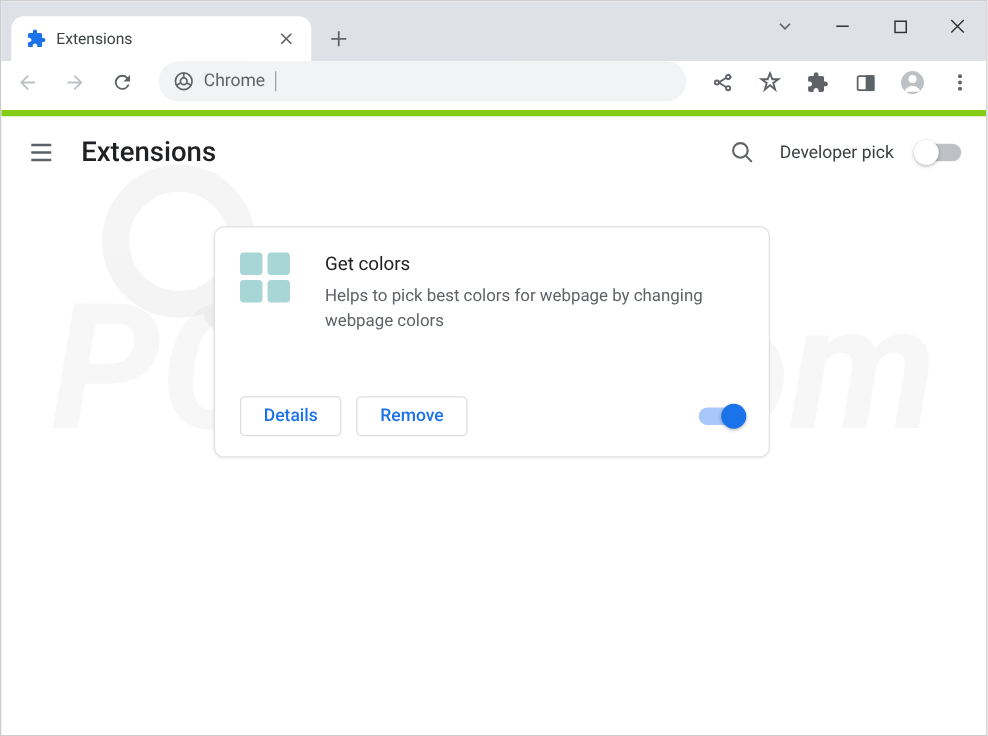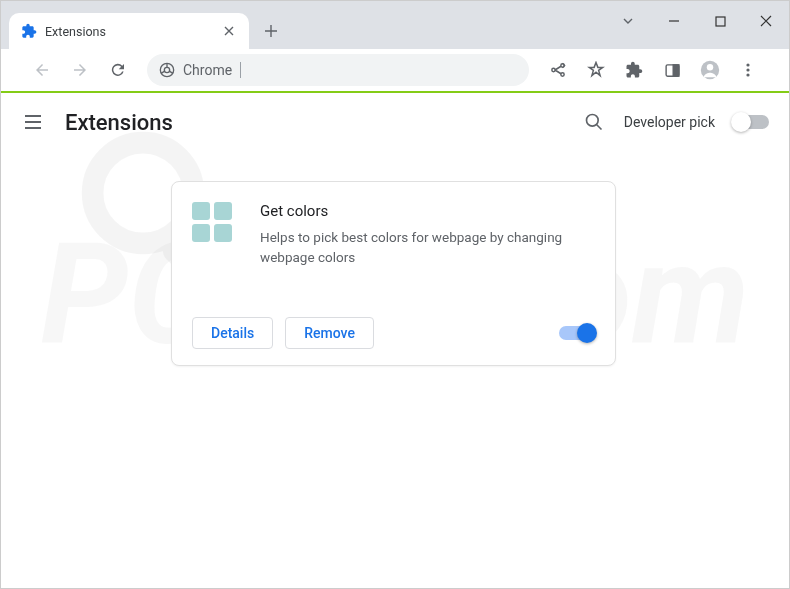--- a/index.html
+++ b/index.html
@@ -14,21 +14,21 @@
     .tab { background: #fff; height: 36px; margin-left: 8px; border-radius: 10px 10px 0 0; display: flex; align-items: center; padding: 0 12px; min-width: 240px; position: relative; }
     .tab-icon { width: 16px; height: 16px; margin-right: 8px; color: #1a73e8; }
     .tab-title { font-size: 12.5px; color: #3c4043; flex: 1; }
     .tab-close { width: 16px; height: 16px; display: flex; align-items: center; justify-content: center; cursor: pointer; color: #5f6368; }
     .new-tab { width: 28px; height: 28px; display: flex; align-items: center; justify-content: center; margin: 0 0 4px 8px; cursor: pointer; color: #5f6368; border-radius: 50%; }
     .window-controls { position: absolute; right: 0; top: 0; display: flex; height: 40px; }
     .win-btn { width: 46px; display: flex; align-items: center; justify-content: center; cursor: pointer; color: #333; }
     .win-caret { width: 46px; display:flex; align-items:center; justify-content:center; cursor:pointer; color:#5f6368; }
     
     
-    .toolbar { height: 44px; background: #fff; border-bottom: 2px solid #84cc16; display: flex; align-items: center; padding: 0 24px; gap: 4px; position: relative; z-index: 2; }
+    .toolbar { height: 44px; background: #fff; border-bottom: 5px solid #84cc16; display: flex; align-items: flex-start; padding: 0 4px; gap: 4px; position: relative; z-index: 2; }
     .nav-btn { width: 34px; height: 34px; display: flex; align-items: center; justify-content: center; cursor: pointer; color: #5f6368; border-radius: 50%; }
     .nav-btn.disabled { color: #bdc1c6; cursor: default; }
     .omnibox { flex: 1; height: 32px; background: #f1f3f4; border-radius: 16px; display: flex; align-items: center; padding: 0 12px; margin: 0 8px; gap: 8px; }
     .omni-icon { width: 16px; height: 16px; color: #5f6368; }
     .omni-label { font-size: 14px; color: #5f6368; }
     .omni-divider { width: 1px; height: 16px; background: #9aa0a6; }
     .omni-url { font-size: 14px; color: #3c4043; }
     .toolbar-icon { width: 34px; height: 34px; display: flex; align-items: center; justify-content: center; cursor: pointer; color: #5f6368; }
     
     

